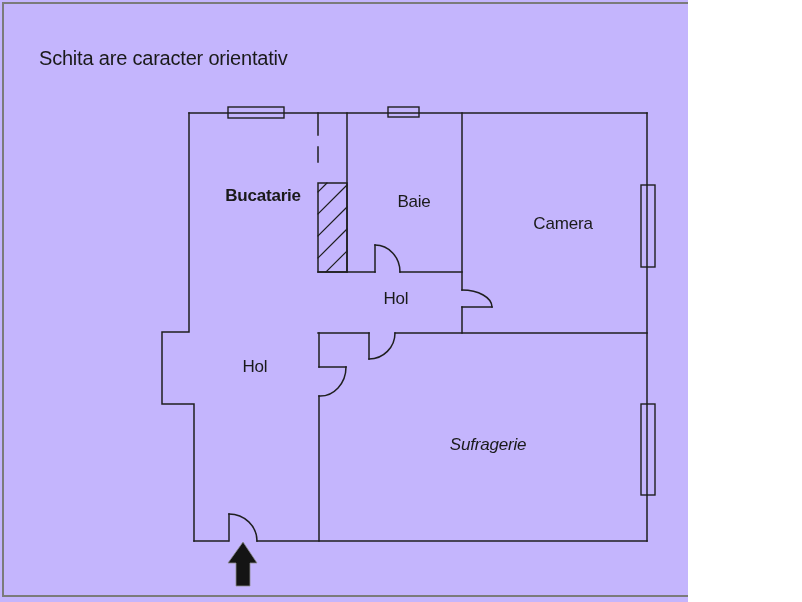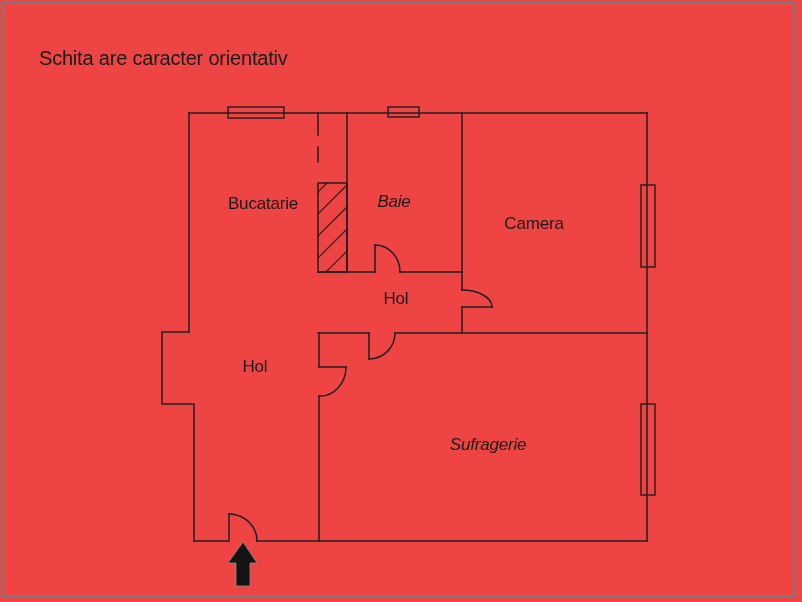--- a/index.html
+++ b/index.html
@@ -1,18 +1,18 @@
 <!DOCTYPE html>
 <html><head>
 <meta charset="utf-8">
 <style>
   html,body { margin:0; padding:0; background:#ffffff; }
   .canvas {
-    position:relative; width:802px; height:602px;
-    background:#ef4444; overflow:hidden;
+    position:relative; width:688px; height:602px;
+    background:#c4b5fd; overflow:hidden;
     font-family:"Liberation Sans", sans-serif;
   }
   .frame {
     position:absolute; left:2px; top:2px;
     width:794px; height:595px;
     box-sizing:border-box;
     border:2.5px solid #7b7b7b;
   }
   .title {
     position:absolute; left:39px; top:47px;
@@ -71,20 +71,20 @@
 
       <rect x="228" y="107" width="56" height="11" stroke-width="1.4"></rect>
       <rect x="388" y="107" width="31" height="10" stroke-width="1.4"></rect>
       <rect x="641" y="185" width="14" height="82" stroke-width="1.4"></rect>
       <rect x="641" y="404" width="14" height="91" stroke-width="1.4"></rect>
     </g>
 
     <polygon points="243,542 257,563 250,563 250,586 236,586 236,563 228,563" fill="#141414" stroke="#8a8a8a" stroke-width="0.8"></polygon>
   </svg>
 
-  <div class="room-label" style="left:263px; top:204px;">Bucatarie</div>
-  <div class="room-label" style="left:394px; top:202px;font-style:italic;">Baie</div>
-  <div class="room-label" style="left:534px; top:224px;">Camera</div>
+  <div class="room-label" style="left:263px; top:196px;font-weight:bold;">Bucatarie</div>
+  <div class="room-label" style="left:414px; top:202px;">Baie</div>
+  <div class="room-label" style="left:563px; top:224px;">Camera</div>
   <div class="room-label" style="left:396px; top:299px;">Hol</div>
   <div class="room-label" style="left:255px; top:367px;">Hol</div>
   <div class="room-label" style="left:488px; top:445px;font-style:italic;">Sufragerie</div>
 
 </div>
 
 </body></html>

